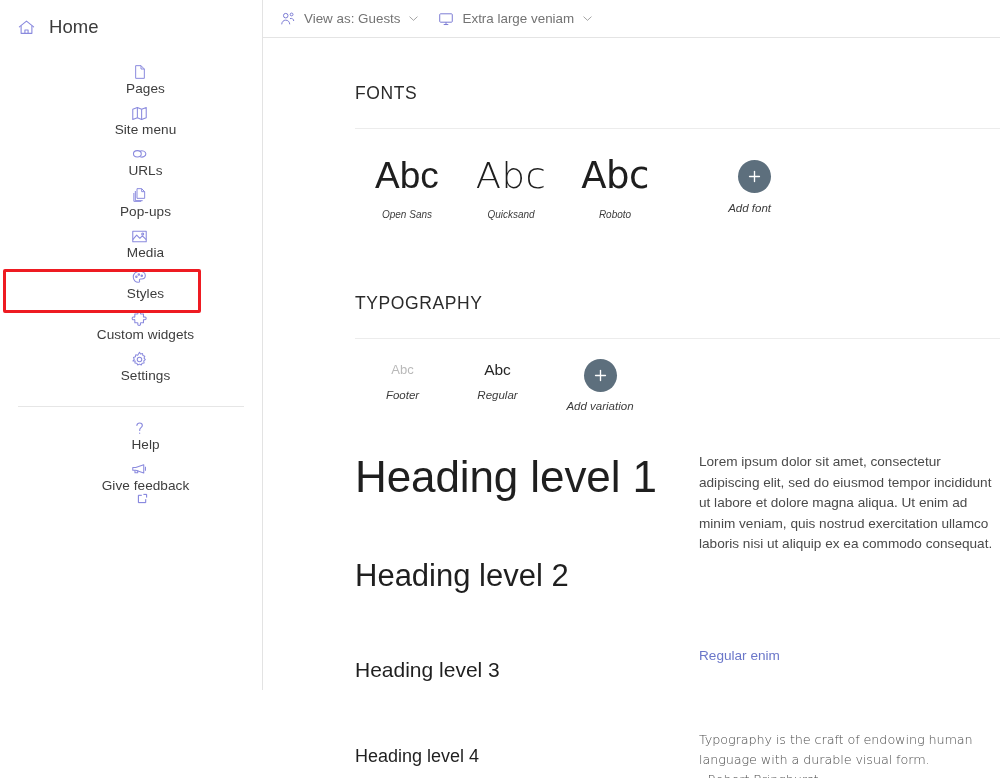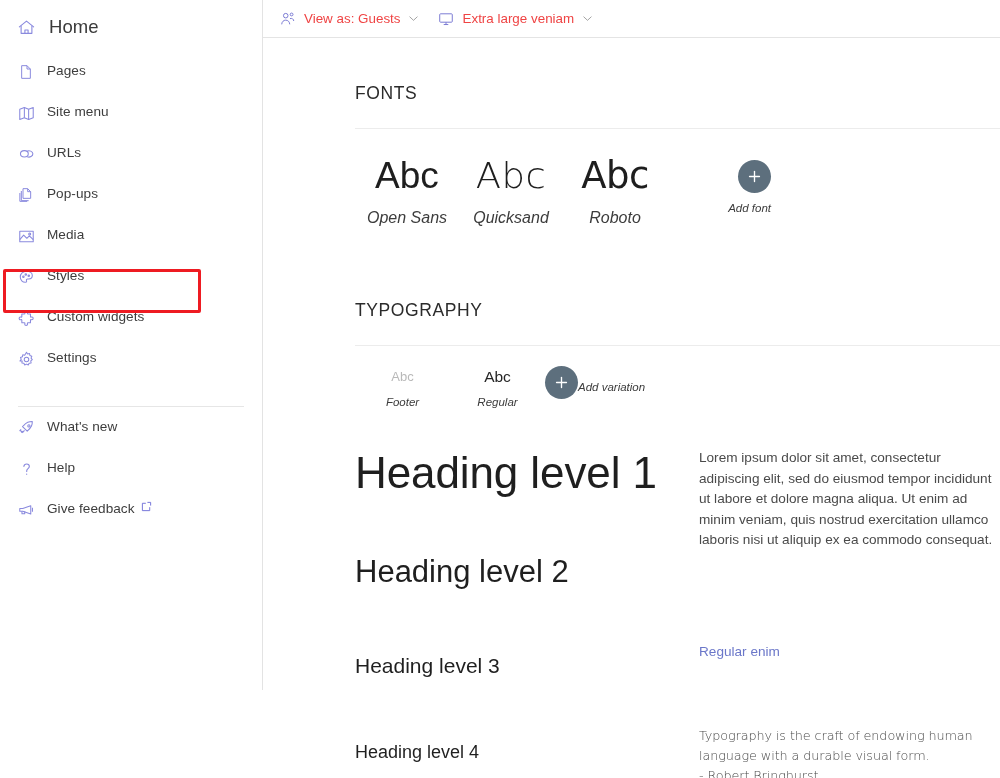--- a/index.html
+++ b/index.html
@@ -50,24 +50,25 @@
     color: #3b3b3b;
     font-weight: 400;
     letter-spacing: .1px;
   }
 
   .nav-list { margin-top: 14px; }
 
   .nav-item {
     position: relative;
     display: flex;
-    align-items: flex-start;
+    align-items: center;
     height: 41px;
     padding-left: 17px;
     cursor: default;
+    flex-direction: column;
   }
   .nav-ico {
     width: 18px; height: 18px;
     flex: 0 0 18px;
     display: inline-flex;
     align-items: center; justify-content: center;
     color: #8a8ade;
   }
   .nav-ico svg { display: block; }
   .nav-label {
@@ -132,21 +133,21 @@
   .tb-ico {
     width: 17px; height: 17px;
     color: #7c7cd4;
     display: inline-flex;
     align-items: center; justify-content: center;
     flex: 0 0 17px;
   }
   .tb-label {
     margin-left: 8px;
     font-size: 13.4px;
-    color: #ef4444;
+    color: #737373;
     white-space: nowrap;
   }
   .tb-caret {
     margin-left: 7px;
     width: 12px; height: 12px;
     color: #8a8a8a;
     display: inline-flex;
     align-items: center; justify-content: center;
   }
 
@@ -192,21 +193,21 @@
     line-height: 42px;
     color: #1e1e1e;
     font-weight: 400;
     letter-spacing: .3px;
   }
   .font-sample.s-opensans { font-family: "Liberation Sans", sans-serif; letter-spacing: 0px; }
   .font-sample.s-quicksand { font-family: "DejaVu Sans", sans-serif; font-weight: 300; letter-spacing: 0.5px; transform: scaleY(.97); }
   .font-sample.s-roboto { font-family: "DejaVu Sans", sans-serif; font-weight: 400; letter-spacing: -0.6px; }
   .font-name {
     margin-top: 12px;
-    font-size: 16px;
+    font-size: 10px;
     font-style: italic;
     color: #3c3c3c;
   }
 
   .add-btn-wrap {
     display: flex;
     flex-direction: column;
     align-items: flex-end;
     width: 104px;
     padding-top: 5px;
@@ -255,21 +256,21 @@
   }
   .typo-name {
     margin-top: 8px;
     font-size: 11.5px;
     font-style: italic;
     color: #3c3c3c;
     white-space: nowrap;
   }
   .typo-add-wrap {
     display: flex;
-    flex-direction: row;
+    flex-direction: column;
     align-items: center;
     width: 110px;
     cursor: default;
     text-align: right;
   }
 
   
   .preview {
     display: flex;
     padding-left: 92px;
@@ -410,31 +411,20 @@
           </svg>
         </span>
         <span class="nav-label">Settings</span>
       </div>
     </div>
 
     <div class="sidebar-divider"></div>
 
     <div class="nav-list-secondary">
 
-      <div class="nav-item">
-        <span class="nav-ico">
-          <svg width="17" height="17" viewBox="0 0 24 24" fill="none" stroke="currentColor" stroke-width="1.5" stroke-linejoin="round">
-            <path d="M13.8 3.2c3.2-1.3 6.4-1.2 6.4-1.2s.1 3.2-1.2 6.4c-1 2.5-6 7.4-6 7.4l-6.6-6.6s4.9-5 7.4-6z"></path>
-            <path d="M9.2 14.8 6 18"></path>
-            <path d="M4.4 13.2 2.6 15l2 .4.4 2 1.8-1.8"></path>
-            <circle cx="15.4" cy="8.4" r="1.6"></circle>
-          </svg>
-        </span>
-        <span class="nav-label">What's new</span>
-      </div>
 
       <div class="nav-item">
         <span class="nav-ico">
           <svg width="17" height="17" viewBox="0 0 24 24" fill="none" stroke="currentColor" stroke-width="1.6" stroke-linecap="round" stroke-linejoin="round">
             <path d="M8.3 7.6c.3-2 1.9-3.3 3.9-3.3 2.2 0 3.8 1.4 3.8 3.3 0 3-3.7 3.2-3.7 6.1v1"></path>
             <circle cx="12.2" cy="18.6" r=".9" fill="currentColor" stroke="none"></circle>
           </svg>
         </span>
         <span class="nav-label">Help</span>
       </div>

